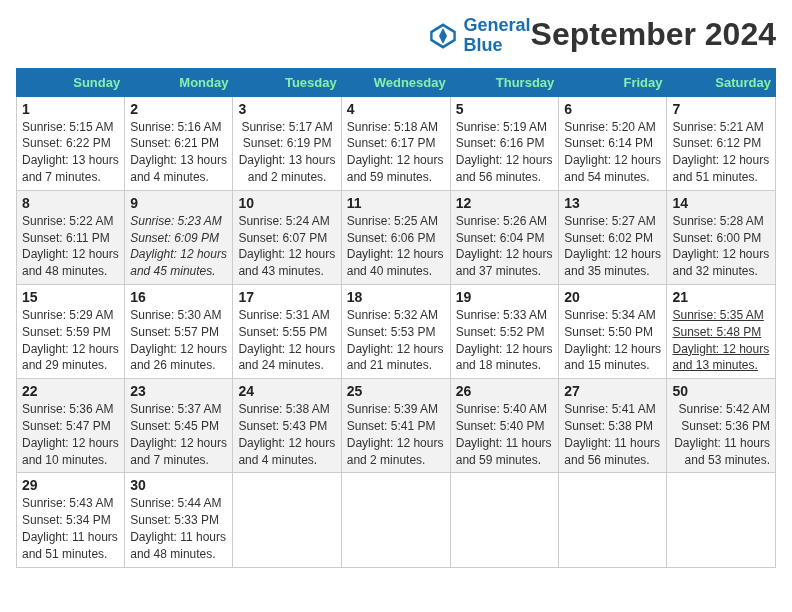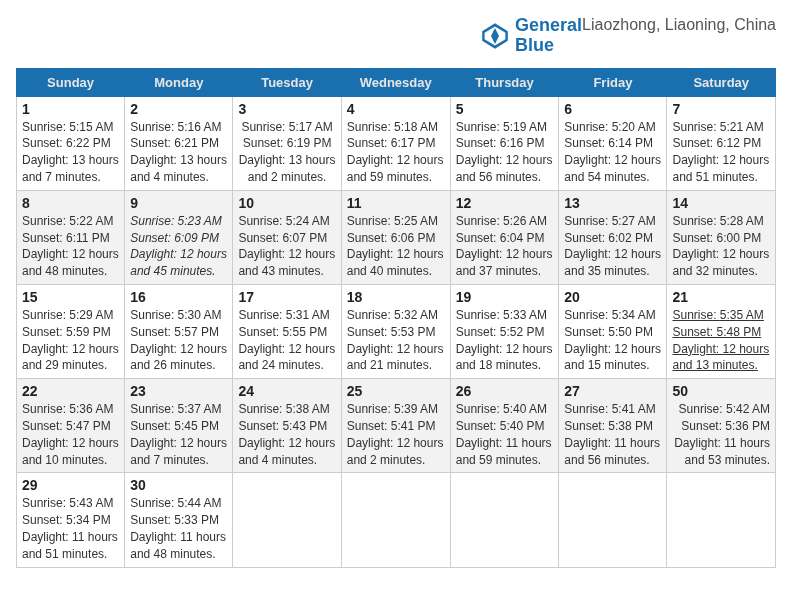--- a/index.html
+++ b/index.html
@@ -45,23 +45,23 @@
       color: #555;
       font-weight: normal;
     }
     .calendar {
       width: 100%;
       border-collapse: collapse;
       font-size: 11px;
     }
     .calendar thead tr th {
       background: #1a6faf;
-      color: #e5e5e5;
+      color: #86efac;
       padding: 6px 4px;
-      text-align: center;
+      text-align: right;
       font-size: 13px;
       font-weight: bold;
       border: 1px solid #1a6faf;
     }
     .calendar tbody tr td {
       border: 1px solid #ccc;
       vertical-align: top;
       padding: 4px 5px;
       width: 110px;
       min-height: 80px;
@@ -95,21 +95,21 @@
       <polygon points="20,4 36,14 36,26 20,36 4,26 4,14" fill="#1a6faf"></polygon>
       <polygon points="20,8 33,16 33,24 20,32 7,24 7,16" fill="#fff"></polygon>
       <polygon points="20,10 25,20 20,30 15,20" fill="#1a6faf"></polygon>
     </svg>
     <div class="logo-text">
       <div><span>General</span></div>
       <div class="blue"><span>Blue</span></div>
     </div>
   </div>
   <div class="title-area">
-    <h2>Liaozhong, Liaoning, China</h2>
+    <h1>September 2024</h1>
   </div>
 </div>
 
 <table class="calendar">
   <thead>
     <tr>
     <th>Sunday</th>
         <th>Monday</th>
         <th>Tuesday</th>
         <th>Wednesday</th>

